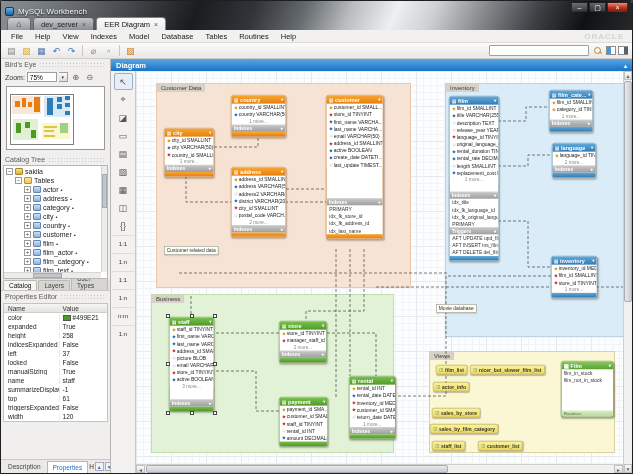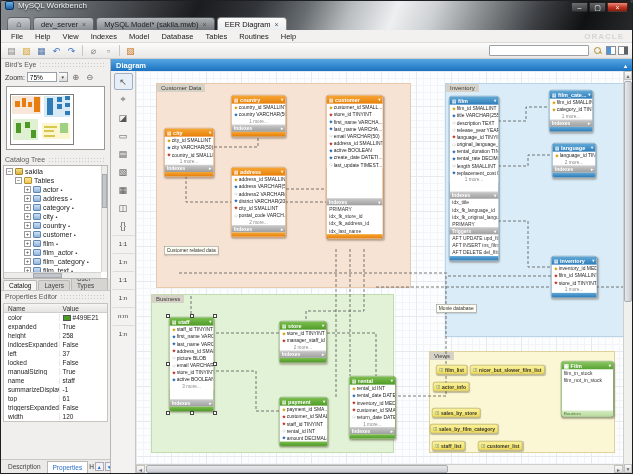--- a/index.html
+++ b/index.html
@@ -6,21 +6,21 @@
   html,body { width:633px; height:474px; overflow:hidden; }
   body { font-family:"Liberation Sans", sans-serif; background:#444; }
   .win { width:633px; height:474px; border:1px solid #1d1f22; border-radius:3px 3px 0 0;
          display:flex; flex-direction:column; background:#f0f0f0; overflow:hidden; }
 
   
   .chrome { height:29px; background:
       linear-gradient(113deg,#8a8f94 0%,#70757a 9%,#45484c 20%,#1a1c1e 31%,#313439 40%,
       #676c70 48%,#b9bdc0 55%,#edeff0 62%,#ced1d3 68%,#8d9194 75%,#3f4246 84%,#101112 92%,#27292b 100%);
       position:relative; flex:none; }
-  .titlebar { height:15px; display:flex; align-items:flex-start; padding:0 4px; }
+  .titlebar { height:15px; display:flex; align-items:flex-end; padding:0 4px; }
   .appicon { width:9px; height:9px; border-radius:2px; background:linear-gradient(#6db3e8,#1d5f9e); border:1px solid #0e3a63; flex:none; }
   .apptitle { color:#f4f6f8; font-size:8px; margin-left:4px; text-shadow:0 1px 2px rgba(0,0,0,.9); }
   .winbtns { position:absolute; right:4px; top:1px; display:flex; gap:1px; }
   .wbtn { width:17px; height:10px; font-size:7px; line-height:9px; text-align:center; color:#fff;
           background:linear-gradient(rgba(255,255,255,.35),rgba(120,125,130,.35)); border:1px solid rgba(20,20,20,.7); border-radius:0 0 2px 2px; }
   .wbtn.close { width:21px; background:linear-gradient(#e98b7d,#c13522 55%,#8e1c0c); }
   .tabstrip { height:14px; display:flex; align-items:flex-end; padding-left:6px; gap:2px; }
   .dtab { height:13px; display:flex; align-items:center; gap:4px; padding:0 7px; font-size:7.5px; color:#1c1e20;
           background:linear-gradient(rgba(225,229,233,.75),rgba(170,176,182,.6)); border:1px solid rgba(40,44,48,.55); border-bottom:none; border-radius:4px 4px 0 0; }
   .dtab.active { background:linear-gradient(#fbfbfb,#ebecee); color:#111; }
@@ -180,24 +180,20 @@
           <span class="wbtn">▢</span>
           <span class="wbtn close">×</span>
         </span>
     </div>
     <div class="tabstrip" id="tabstrip">
         <span class="dtab hometab">
           <span>⌂</span>
         </span>
         <span class="dtab">
           <span>dev_server</span>
-          <span class="x">×</span>
-        </span>
-        <span class="dtab">
-          <span>MySQL Model* (sakila.mwb)</span>
           <span class="x">×</span>
         </span>
         <span class="dtab active">
           <span>EER Diagram</span>
           <span class="x">×</span>
         </span>
       </div>
   </div>
 
   <div class="menubar" id="menubar">

